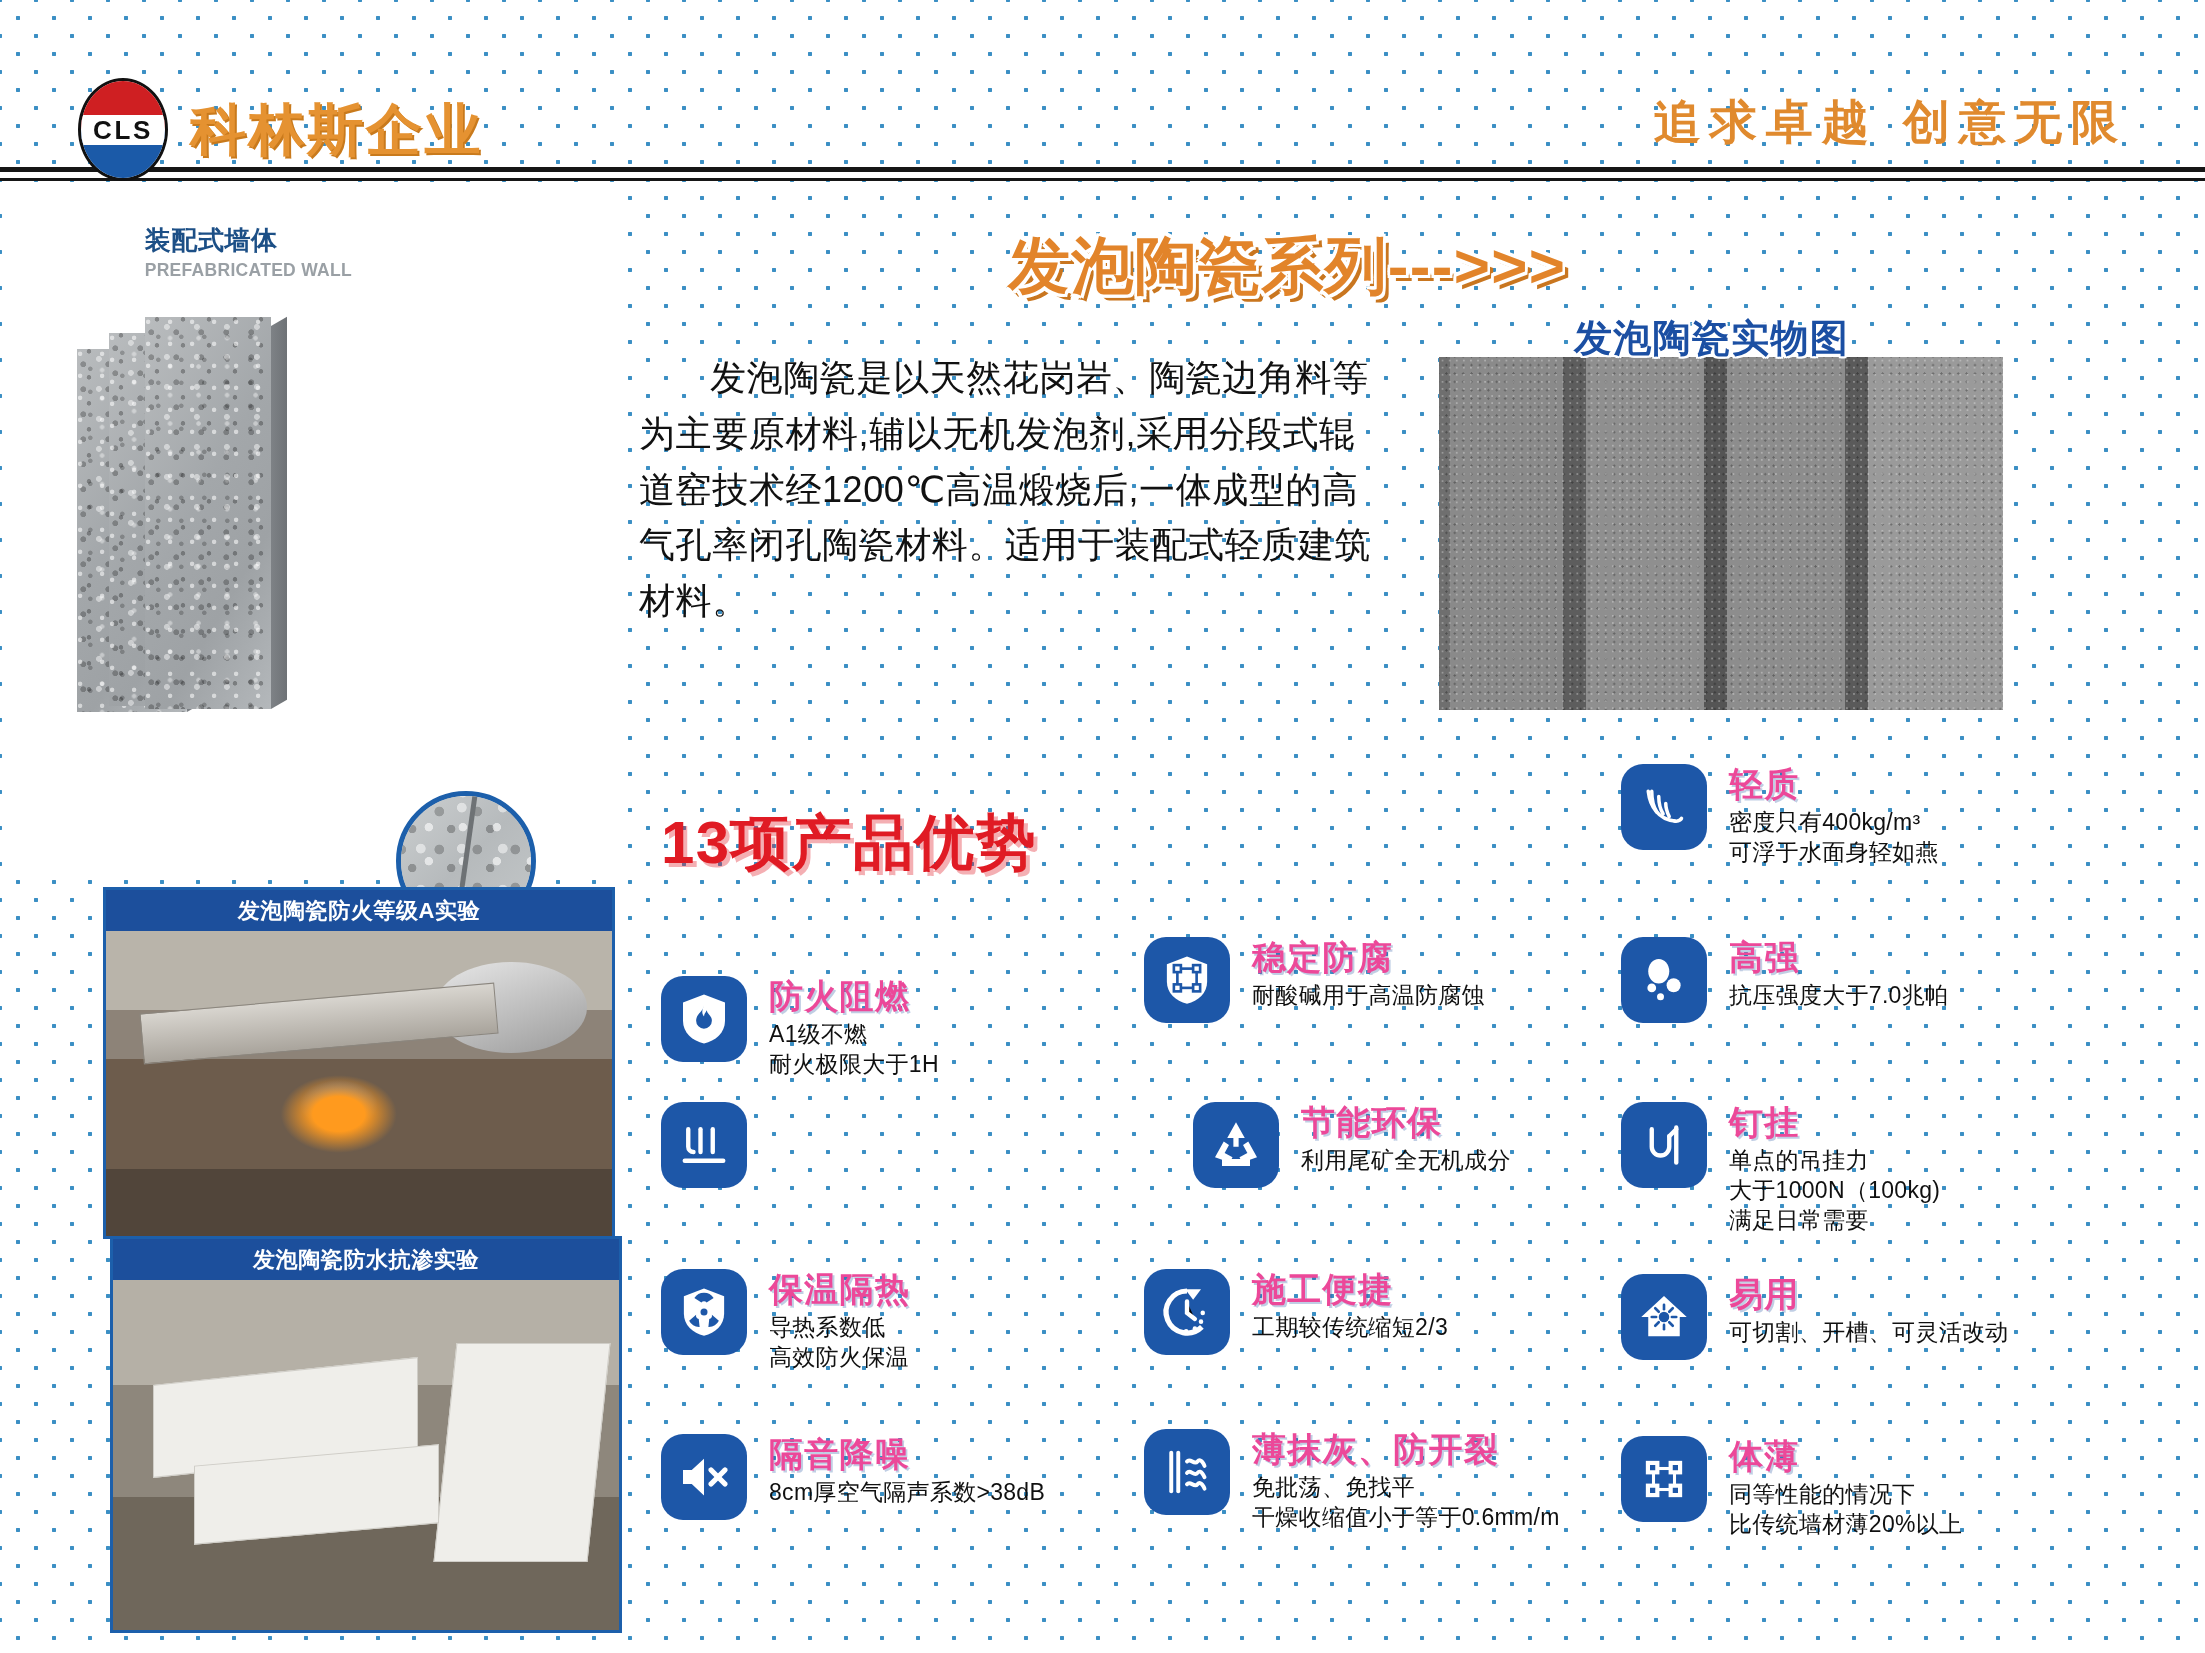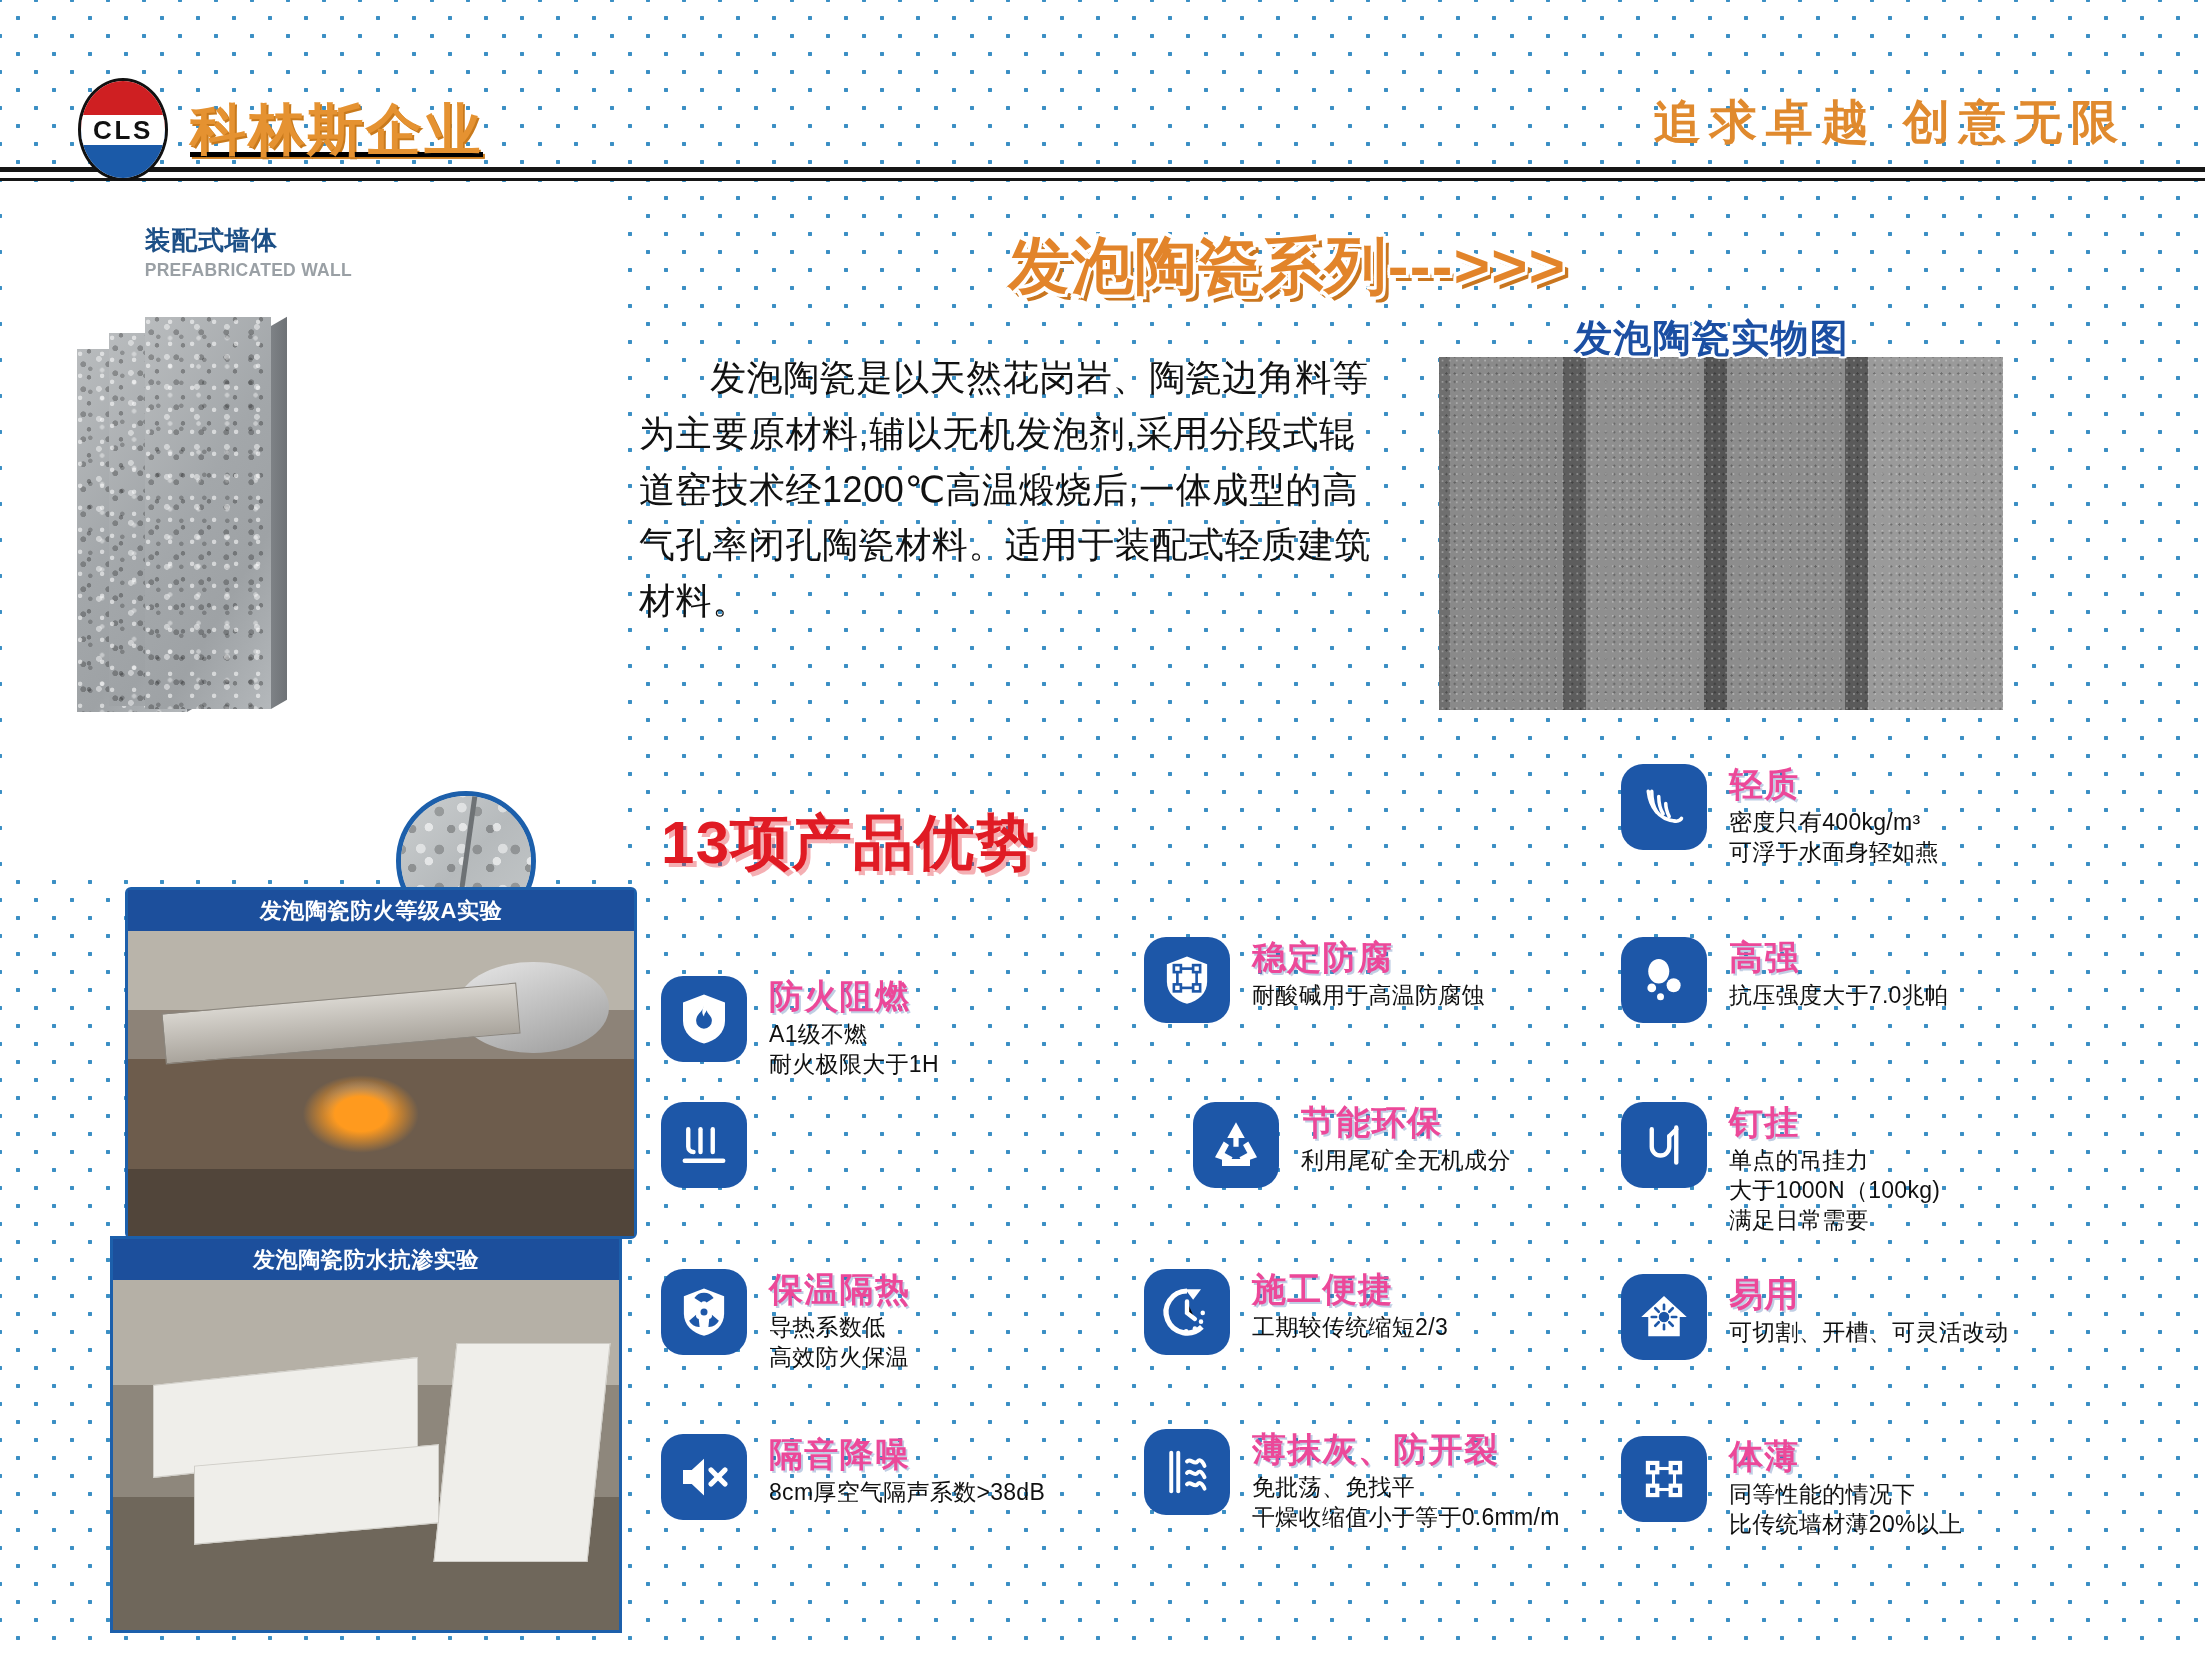--- a/index.html
+++ b/index.html
@@ -22,21 +22,21 @@
   }
   .layer{position:absolute;left:0;top:0;width:2205px;height:1654px;z-index:2;}
 
   
   .hdr-rule{
     position:absolute;left:0;width:2205px;height:4.5px;background:#161616;
   }
   .hdr-rule.r1{top:167px;}
   .hdr-rule.r2{top:178px;height:2.6px;}
 
-  .logo-wrap{position:absolute;left:78px;top:78px;display:flex;align-items:center;text-decoration:underline;}
+  .logo-wrap{position:absolute;left:78px;top:78px;display:flex;align-items:center;}
   .logo-badge{
     position:relative;width:84px;height:97px;border-radius:50%;
     border:3.2px solid #111;overflow:hidden;background:#fff;flex:none;
   }
   .logo-badge .top{position:absolute;left:0;top:0;width:100%;height:50%;background:#cf1f22;}
   .logo-badge .bot{position:absolute;left:0;bottom:0;width:100%;height:50%;background:#1b5aa8;}
   .logo-badge .band{
     position:absolute;left:-4%;top:50%;transform:translateY(-50%);
     width:108%;height:30px;background:#fff;
     display:flex;align-items:center;justify-content:center;
@@ -100,21 +100,21 @@
   .zoomcircle .crack{position:absolute;left:48%;top:-6%;width:4.5px;height:115%;background:#6e7275;transform:rotate(8deg);}
 
   
   .photo{position:absolute;border:3.9px solid #1c5fab;background:#1c5fab;}
   .photo .cap{
     height:41px;display:flex;align-items:center;justify-content:center;
     color:#ffffff;font-size:22px;font-weight:bold;letter-spacing:0.6px;
     background:#1c4f9c;
   }
   .photo .img{width:100%;}
-  .ph1{left:125px;top:887px;width:506px;border-radius:6px;}
+  .ph1{left:103px;top:887px;width:506px;}
   .ph1 .img{height:305px;
     background:
       radial-gradient(ellipse at 46% 60%, #ff9a1e 0 26px, rgba(0,0,0,0) 58px),
       radial-gradient(ellipse at 46% 57%, #3f7fd6 0 17px, rgba(0,0,0,0) 39px),
       linear-gradient(180deg,#b9b4aa 0 26%, #8d8378 26% 42%, #6d5c4c 42% 78%, #51453a 78% 100%);
   }
   .ph1 .img .slabp{position:absolute;left:7%;top:22%;width:70%;height:16%;
     background:linear-gradient(180deg,#d8d5cf,#a9a49c);transform:rotate(-5deg);border:1.3px solid #8b867e;}
   .ph1 .img .pot{position:absolute;right:5%;top:10%;width:30%;height:30%;border-radius:50%;
     background:linear-gradient(160deg,#e7e7e7,#9b9b9b);}

